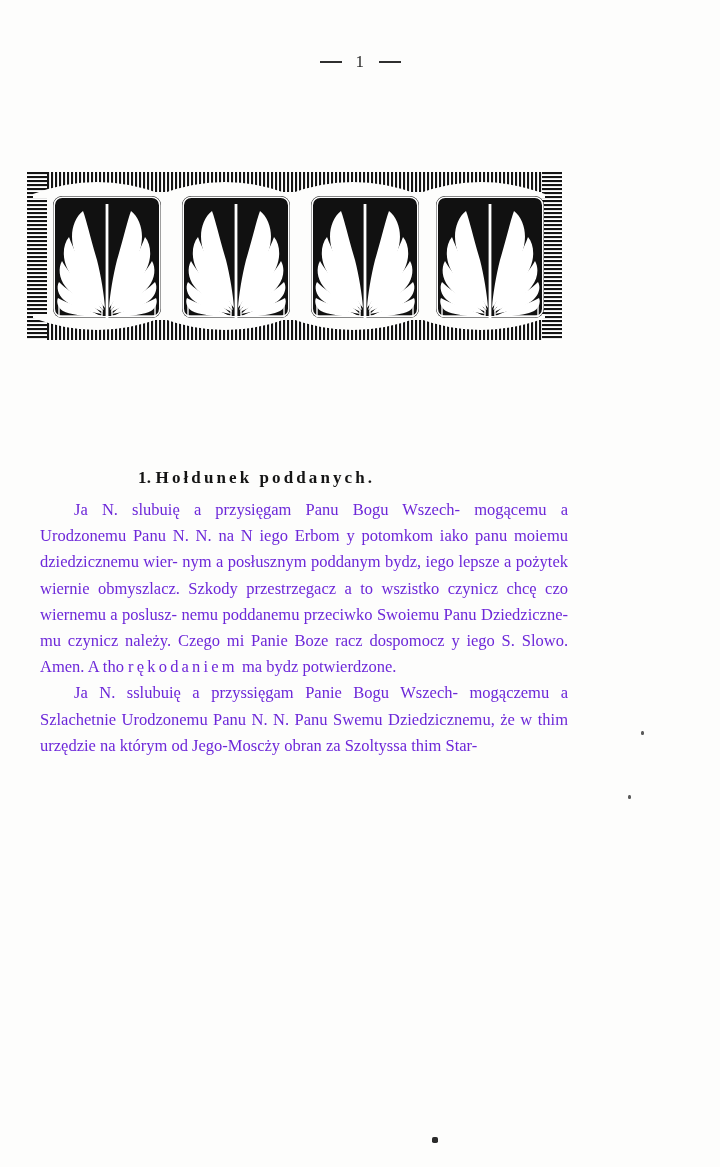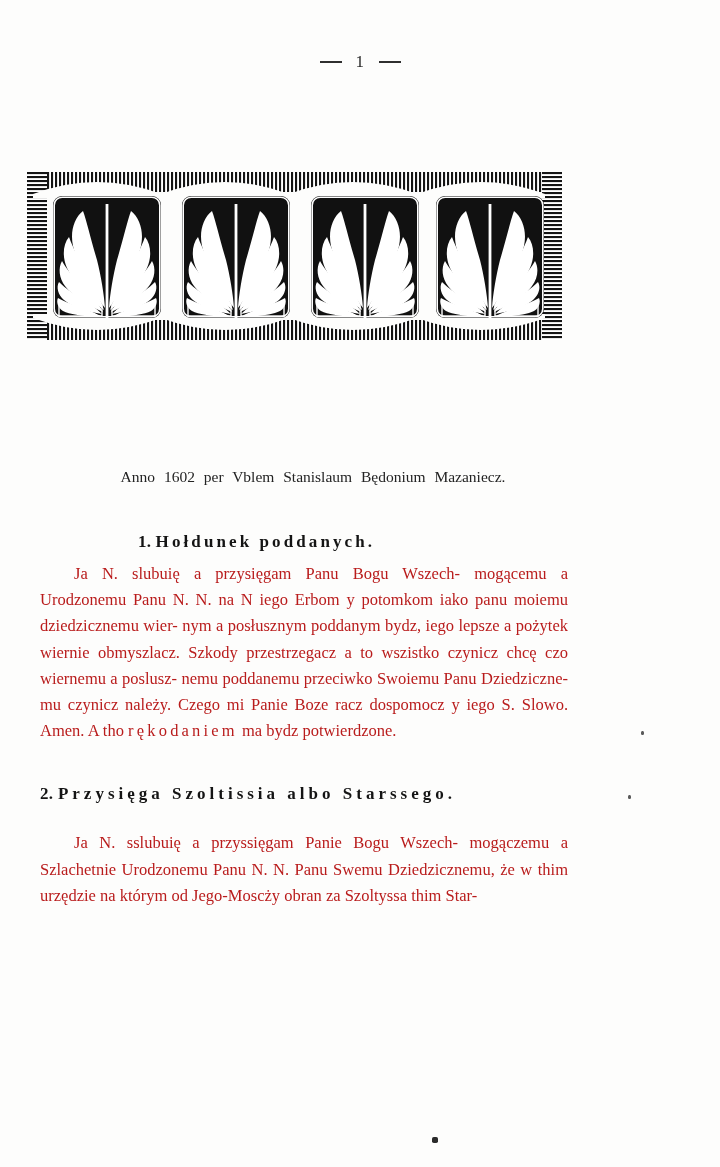--- a/index.html
+++ b/index.html
@@ -93,21 +93,21 @@
     margin-top: 40px;
     margin-bottom: 26px;
     letter-spacing: 0.3px;
   }
   .heading.h2 .sp { letter-spacing: 4.0px; }
 
   p.body {
     font-size: 16.5px;
     line-height: 26.2px;
     margin: 0;
-    color: #b91c1c;
+    color: #6d28d9;
     text-align: justify;
     text-align-last: left;
     -moz-text-align-last: left;
     hyphens: manual;
   }
   p.body.indent { text-indent: 34px; }
   .wide { letter-spacing: 3.2px; }
 
   .lastpara { text-align-last: justify; -moz-text-align-last: justify; }
 
@@ -210,37 +210,35 @@
           <use href="#palmette" x="284" y="24"></use>
         </g>
       <g>
           <use href="#palmette" x="409" y="24"></use>
         </g>
     </svg>
   </div>
 
   <div class="textblock">
 
-    <div class="latin-line">Anno 1602 per Vblem Stanislaum Będonium Mazaniecz.</div>
 
     <h2 class="heading h1"><span>1.</span>&nbsp;<span class="sp">Hołdunek poddanych.</span></h2>
 
     <p class="body indent"><span>Ja N. slubuię a przysięgam Panu Bogu Wszech-</span>
       <span>mogącemu a Urodzonemu Panu N. N. na N iego Erbom</span>
       <span>y potomkom iako panu moiemu dziedzicznemu wier-</span>
       <span>nym a posłusznym poddanym bydz, iego lepsze a</span>
       <span>pożytek wiernie obmyszlacz.   Szkody przestrzegacz</span>
       <span>a to wszistko czynicz chcę czo wiernemu a poslusz-</span>
       <span>nemu poddanemu przeciwko Swoiemu Panu Dziedziczne-</span>
       <span>mu czynicz należy. Czego mi Panie Boze racz dospomocz</span>
       <span>y iego S. Slowo.   Amen.   A tho <span class="wide">rękodaniem</span> ma</span>
       <span>bydz potwierdzone.</span>
     </p>
 
-    <h2 class="heading h2"><span>2.</span>&nbsp;<span class="sp">Przysięga Szoltissia albo Starssego.</span></h2>
 
     <p class="body indent lastpara"><span>Ja N. sslubuię a przyssięgam Panie Bogu Wszech-</span>
       <span>mogączemu a Szlachetnie Urodzonemu Panu N. N.</span>
       <span>Panu Swemu Dziedzicznemu, że w thim urzędzie na</span>
       <span>którym od Jego-Moscży obran za Szoltyssa thim Star-</span>
     </p>
   </div>
 
   <span class="speck s1"></span>
   <span class="speck s2"></span>

